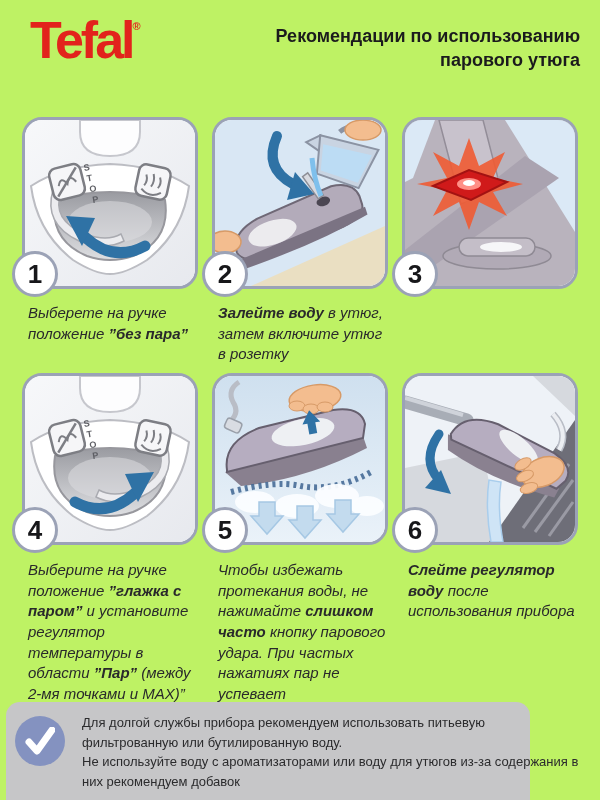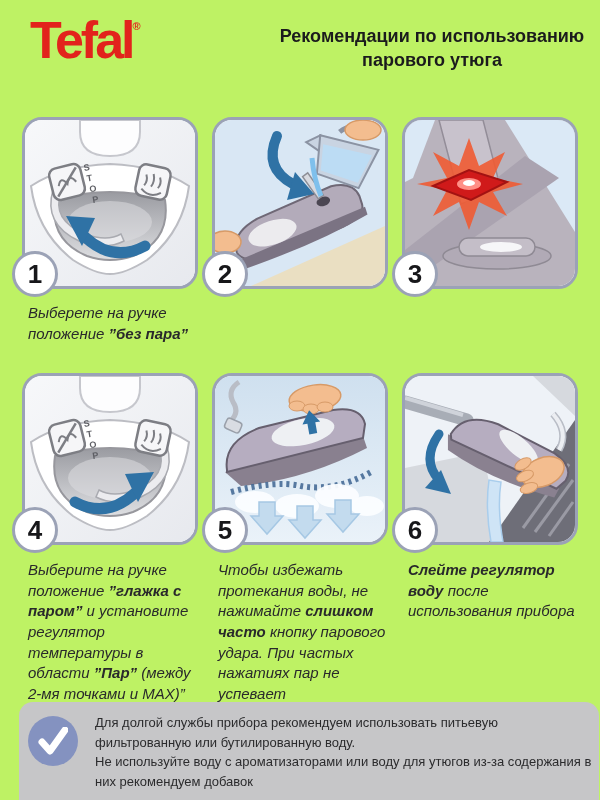--- a/index.html
+++ b/index.html
@@ -3,41 +3,41 @@
 <meta charset="utf-8">
 <style>
   html,body{margin:0;padding:0;background:#fff;}
   #page{position:relative;width:600px;height:800px;background:#bef264;overflow:hidden;
         font-family:"Liberation Sans", sans-serif;}
 
   
   .logo{position:absolute;left:30px;top:14px;font-size:52px;font-weight:800;
         letter-spacing:-3px;color:#e2231c;line-height:1;}
   .logo sup{font-size:11px;letter-spacing:0;vertical-align:28px;}
-  .title{position:absolute;left:272px;top:24px;width:320px;text-align:center;
+  .title{position:absolute;left:260px;top:24px;width:320px;text-align:right;
          font-size:18px;font-weight:700;color:#1b1b1d;line-height:1.35;}
 
   
   .card{position:absolute;width:176px;height:172px;}
   .card-img{width:170px;height:166px;border:3px solid #9ba2b6;border-radius:20px;
             overflow:hidden;background:#fff;}
   .card-img svg{display:block;}
   .badge{position:absolute;left:-10px;top:134px;width:40px;height:40px;background:#fff;
          border:3px solid #9ba2b6;border-radius:50%;display:flex;align-items:center;
          justify-content:center;font-size:26px;font-weight:700;color:#17171a;}
   .step-text{position:absolute;width:172px;font-size:15px;line-height:1.38;color:#29292b;font-style:italic;}
   .step-text .b{font-weight:700;}
 
   .c1{left:22px;top:117px}.c2{left:212px;top:117px}.c3{left:402px;top:117px}
   .c4{left:22px;top:373px}.c5{left:212px;top:373px}.c6{left:402px;top:373px}
   .t1{left:28px;top:303px}.t2{left:218px;top:303px}.t3{left:408px;top:303px}
   .t4{left:28px;top:560px}.t5{left:218px;top:560px}.t6{left:408px;top:560px}
 
   
-  .footer{position:absolute;left:19px;top:702px;width:580px;height:98px;
+  .footer{position:absolute;left:6px;top:702px;width:524px;height:98px;
           background:#c6c6c8;border-radius:14px 14px 0 0;}
   .check-circle{position:absolute;left:9px;top:14px;width:50px;height:50px;border-radius:50%;
           background:#8492c0;display:flex;align-items:center;justify-content:center;}
   .footer-text{position:absolute;left:76px;top:11px;width:500px;font-size:13px;
           line-height:1.5;color:#2b2b2d;}
   .footer-text p{margin:0;}
 </style>
 </head>
 <body>
 
@@ -113,20 +113,21 @@
         <ellipse cx="148" cy="10" rx="18" ry="10" fill="#f3bd8f" stroke="#d79a67" stroke-width="1.5"></ellipse>
         <path d="M97,38 Q99,60 106,76" stroke="#7fc0ec" stroke-width="5" fill="none"></path>
         <g>
           <path d="M62,16 Q48,48 78,64" fill="none" stroke="#2f72a5" stroke-width="10" stroke-linecap="round"></path>
           <polygon points="99,74 72,80 80,52" fill="#2f72a5"></polygon>
         </g>
       </svg>
     </div>
     <div class="badge">2</div>
   </div>
+  <div class="step-text t2"><span class="b">Залейте воду</span><span> в утюг, затем включите утюг в розетку</span></div>
 
   <div class="card c3">
     <div class="card-img">
       <svg viewBox="0 0 170 166" width="170" height="166">
         <rect width="170" height="166" fill="#b9b3bd"></rect>
         <polygon points="100,0 170,0 170,112" fill="#dbe9f6"></polygon>
         <polygon points="0,0 30,0 8,58 0,62" fill="#dbe9f6"></polygon>
         <polygon points="34,0 78,0 96,70 56,84" fill="#c8c2cc" stroke="#938d98" stroke-width="1.5"></polygon>
         <polygon points="0,130 120,36 154,58 0,166" fill="#aaa3b0"></polygon>
         <g>

